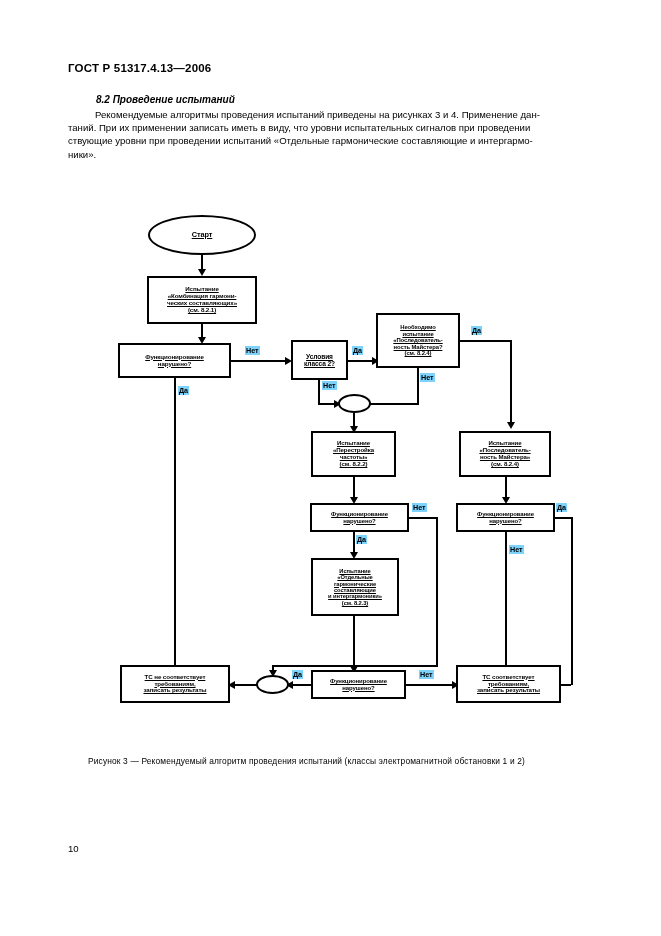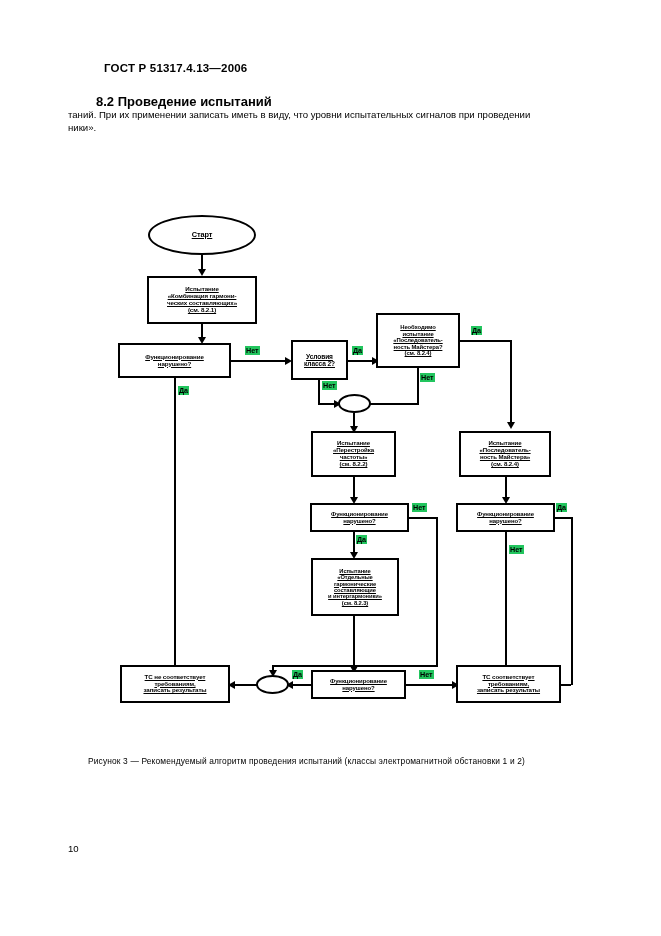--- a/index.html
+++ b/index.html
@@ -19,29 +19,29 @@
     overflow: hidden;
   }
   
   .doc-header {
     position: absolute;
     left: 68px;
     top: 62px;
     font-size: 11.5px;
     font-weight: bold;
     letter-spacing: 0.2px;
-    margin-left: 36px;
   }
   
   .sec-title {
     position: absolute;
     left: 96px;
     top: 94px;
-    font-size: 13px;
+    font-size: 10px;
     font-weight: bold;
+    font-style: italic;
   }
   .body-text {
     position: absolute;
     left: 68px;
     top: 108px;
     width: 528px;
     font-size: 9.6px;
     line-height: 13.2px;
     text-align: left;
   }
@@ -129,37 +129,39 @@
   }
   .arw.left {
     border-top: 4px solid transparent;
     border-bottom: 4px solid transparent;
     border-right: 7px solid #000;
   }
   .elbl {
     position: absolute;
     font-size: 7.2px;
     font-weight: bold;
-    background: #22c55e;
+    background: #7dd3fc;
     padding: 0 1px;
     z-index: 4;
     white-space: nowrap;
   }
 </style>
 </head>
 <body>
 
 <div id="page">
 
   <div class="doc-header">ГОСТ Р 51317.4.13—2006</div>
 
   <div class="sec-title">8.2  Проведение испытаний</div>
 
   <div class="body-text">
+    <span class="ind ln">Рекомендуемые алгоритмы проведения испытаний приведены на рисунках 3 и 4. Применение дан-</span>
     <span class="ln">таний. При их применении записать иметь в виду, что уровни испытательных сигналов при проведении</span>
+    <span class="ln">ствующие уровни при проведении испытаний «Отдельные гармонические составляющие и интергармо-</span>
     <span class="ln">ники».</span>
   </div>
 
   <div id="chart">
 
     <div class="node oval" style="left:148px; top:15px; width:108px; height:40px; font-size:7.4px;">
       <span class="txt">Старт</span>
     </div>
     <div class="ln-v" style="left:201px; top:55px; height:18px;"></div>
     <div class="arw down" style="left:198px; top:69px;"></div>

